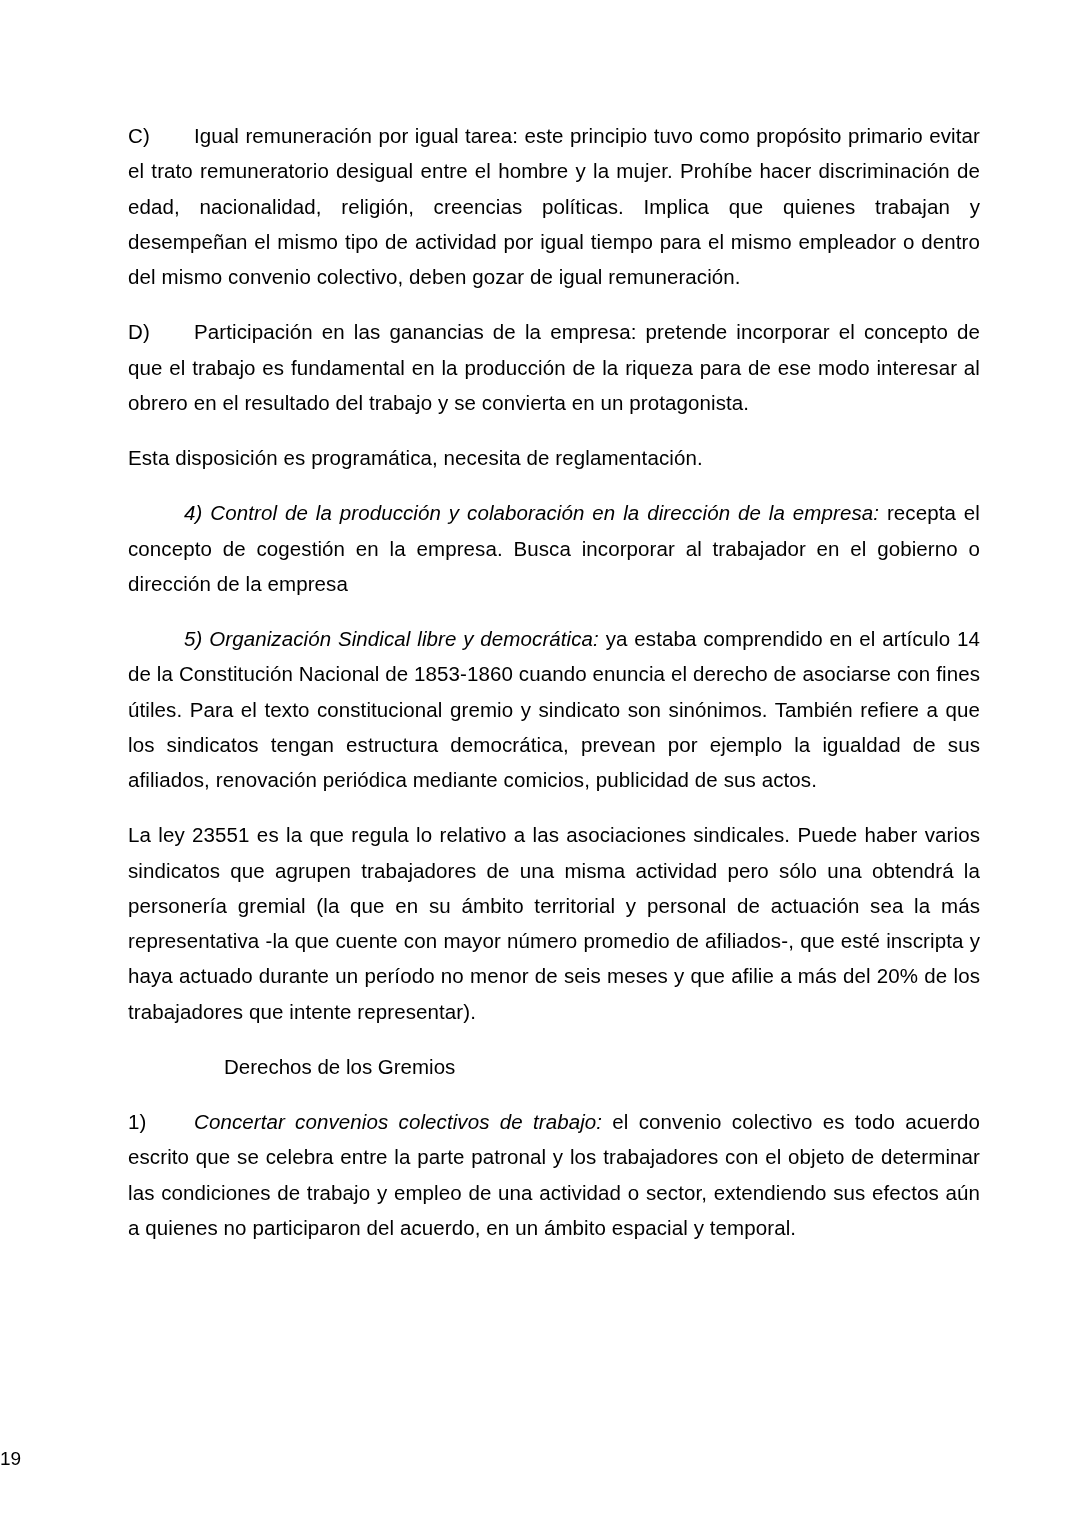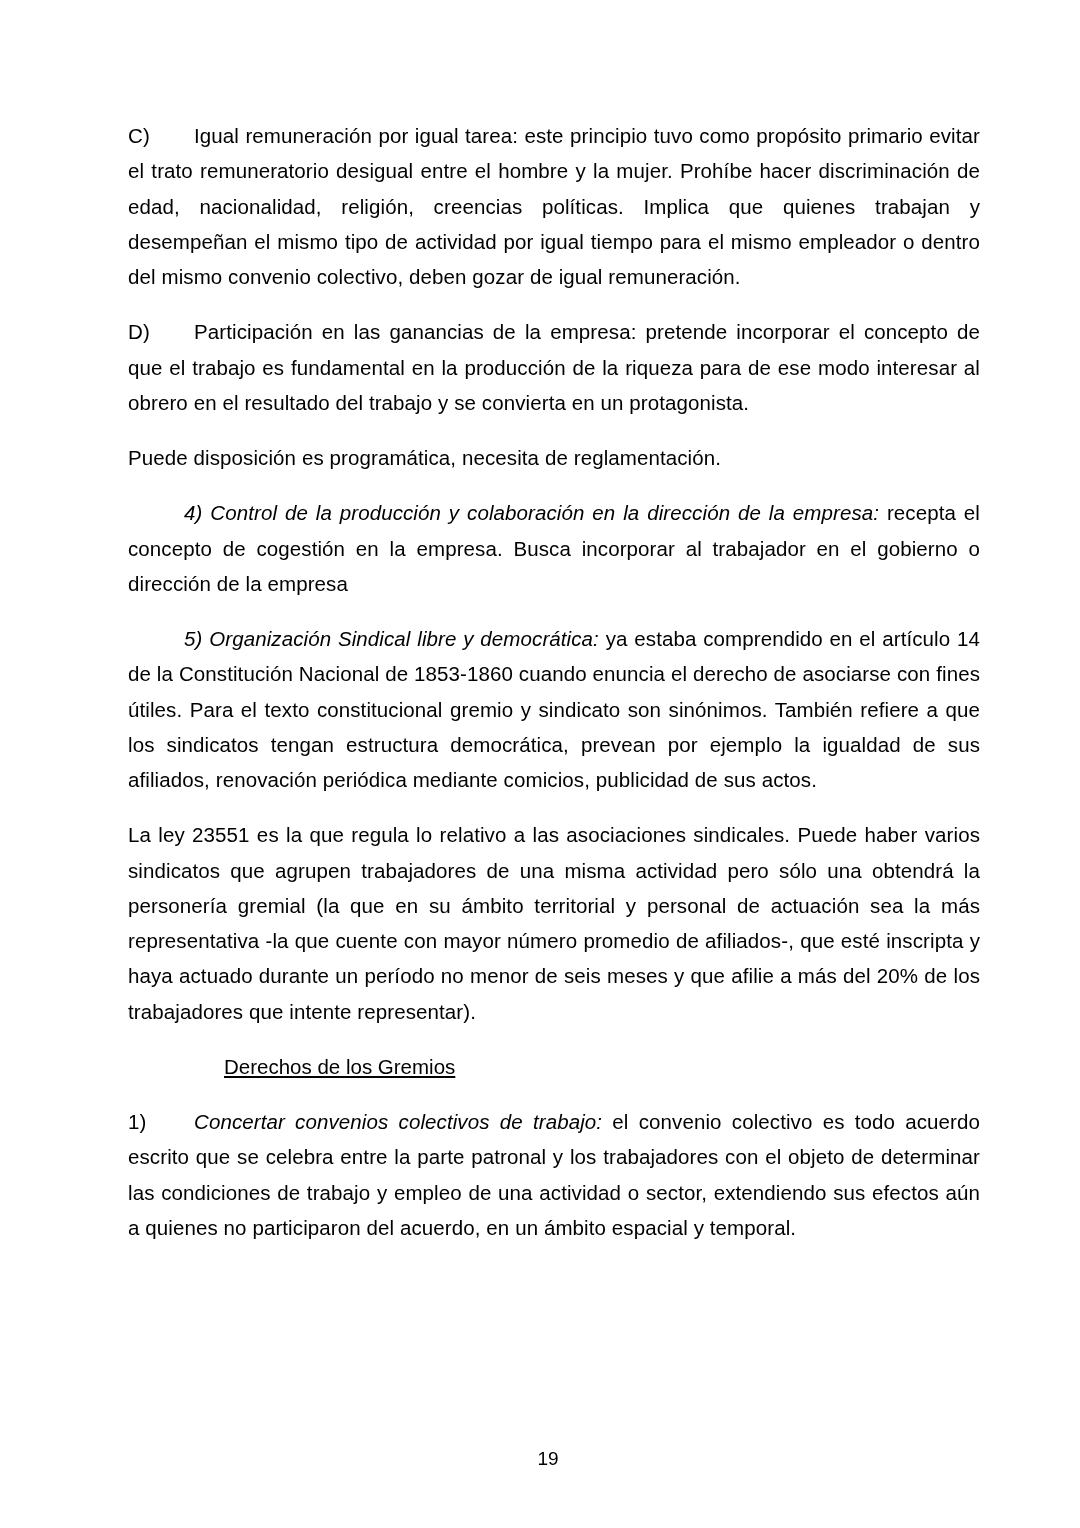--- a/index.html
+++ b/index.html
@@ -47,44 +47,43 @@
   .italic {
     font-style: italic;
   }
   .heading-underline {
     margin: 0 0 20px 0;
     padding-left: 96px;
     font-size: 20.5px;
     line-height: 1.72;
   }
   .heading-underline span.u {
-    text-decoration: underline;
   }
   .page-number {
     position: absolute;
-    left: 16px;
+    left: 0;
     right: 0;
     bottom: 58px;
-    text-align: center;
+    text-align: left;
     font-size: 19px;
     color: #000000;
   }
 </style>
 </head>
 <body>
 
 <div class="page">
   <div class="doc-body">
 
     <p class="lettered"><span class="marker">C)</span><span>Igual remuneración por igual tarea: este principio tuvo como propósito primario evitar el trato remuneratorio desigual entre el hombre y la mujer. Prohíbe hacer discriminación de edad, nacionalidad, religión, creencias políticas. Implica que quienes trabajan y desempeñan el mismo tipo de actividad por igual tiempo para el mismo empleador o dentro del mismo convenio colectivo, deben gozar de igual remuneración.</span></p>
 
 
     <p class="lettered"><span class="marker">D)</span><span>Participación en las ganancias de la empresa: pretende incorporar el concepto de que el trabajo es fundamental en la producción de la riqueza para de ese modo interesar al obrero en el resultado del trabajo y se convierta en un protagonista.</span></p>
 
-    <p>Puede disposición es programática, necesita de reglamentación.</p>
+    <p>Esta disposición es programática, necesita de reglamentación.</p>
 
     <p class="indent-first"><span class="italic">4) Control de la producción y colaboración en la dirección de la empresa:</span><span> recepta el concepto de cogestión en la empresa. Busca incorporar al trabajador en el gobierno o dirección de la empresa</span></p>
 
     <p class="indent-first"><span class="italic">5) Organización Sindical libre y democrática:</span><span> ya estaba comprendido en el artículo 14 de la Constitución Nacional de 1853-1860 cuando enuncia el derecho de asociarse con fines útiles. Para el texto constitucional gremio y sindicato son sinónimos. También refiere a que los sindicatos tengan estructura democrática, prevean por ejemplo la igualdad de sus afiliados, renovación periódica mediante comicios, publicidad de sus actos.</span></p>
 
     <p>La ley 23551 es la que regula lo relativo a las asociaciones sindicales. Puede haber varios sindicatos que agrupen trabajadores de una misma actividad pero sólo una obtendrá la personería gremial (la que en su ámbito territorial y personal de actuación sea la más representativa -la que cuente con mayor número promedio de afiliados-, que esté inscripta y haya actuado durante un período no menor de seis meses y que afilie a más del 20% de los trabajadores que intente representar).</p>
 
     <div class="heading-underline"><span class="u">Derechos de los Gremios</span></div>
 
 

